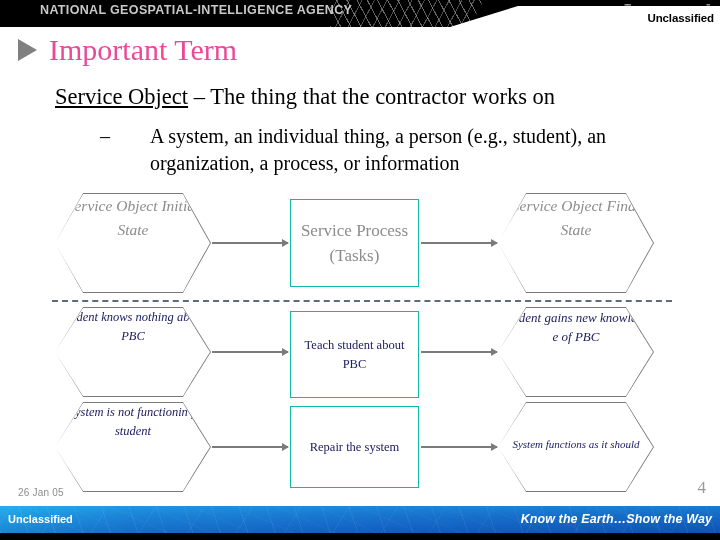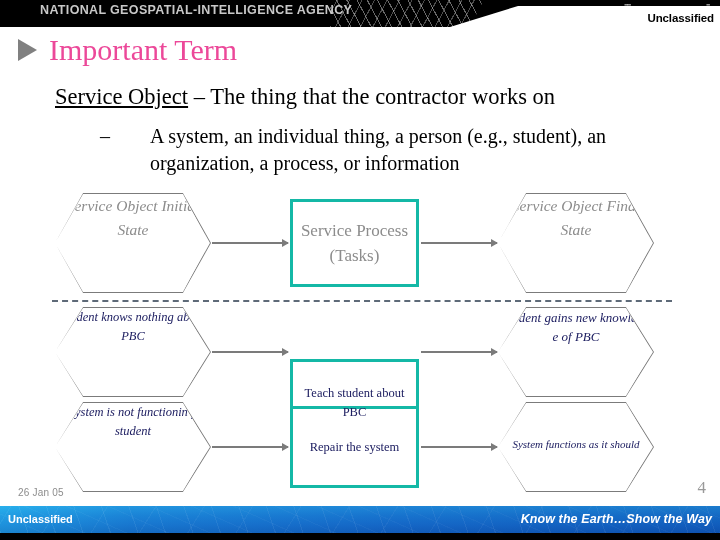--- a/index.html
+++ b/index.html
@@ -146,21 +146,21 @@
     position: absolute;
     clip-path: polygon(18% 0, 82% 0, 100% 50%, 82% 100%, 18% 100%, 0 50%,
                        0 50%, 18% calc(100% - 1px), 82% calc(100% - 1px),
                        calc(100% - 2px) 50%, 82% 1px, 18% 1px, 0 50%);
     background: #7b7b7b;
   }
   .rect {
     position: absolute;
     box-sizing: border-box;
     background: #ffffff;
-    border: 3px solid #14b8a6;
+    border: 1px solid #14b8a6;
     display: flex;
     align-items: center;
     justify-content: center;
     text-align: center;
   }
   .node-text {
     position: relative;
     z-index: 2;
     padding: 0 2px;
     word-wrap: break-word;
@@ -299,21 +299,21 @@
   </div>
 
   <div id="dash-divider"></div>
 
   <div class="flow-row" style="top:122px;">
     <div class="hex-border" style="left:55px; top:0px; width:156px; height:90px;"></div>
     <div class="hex" style="left:56px; top:1px; width:154px; height:88px;">
       <span class="node-text navy-node" style="font-size:12.5px; line-height:19px;">Student knows nothing about PBC</span>
     </div>
     <div class="arrow" style="left:212px; top:44px; width:76px;"></div>
-    <div class="rect" style="left:290px; top:4px; width:129px; height:87px;margin-top:48px;">
+    <div class="rect" style="left:290px; top:4px; width:129px; height:87px;">
       <span class="node-text navy-node" style="font-size:12.5px; line-height:19px;">Teach student about PBC</span>
     </div>
     <div class="arrow" style="left:421px; top:44px; width:76px;"></div>
     <div class="hex-border" style="left:498px; top:0px; width:156px; height:90px;"></div>
     <div class="hex" style="left:499px; top:1px; width:154px; height:88px;">
       <span class="node-text navy-node" style="font-size:13px; line-height:19px;">Student gains new knowledg e of PBC</span>
     </div>
   </div>
 
   <div class="flow-row" style="top:217px;">

